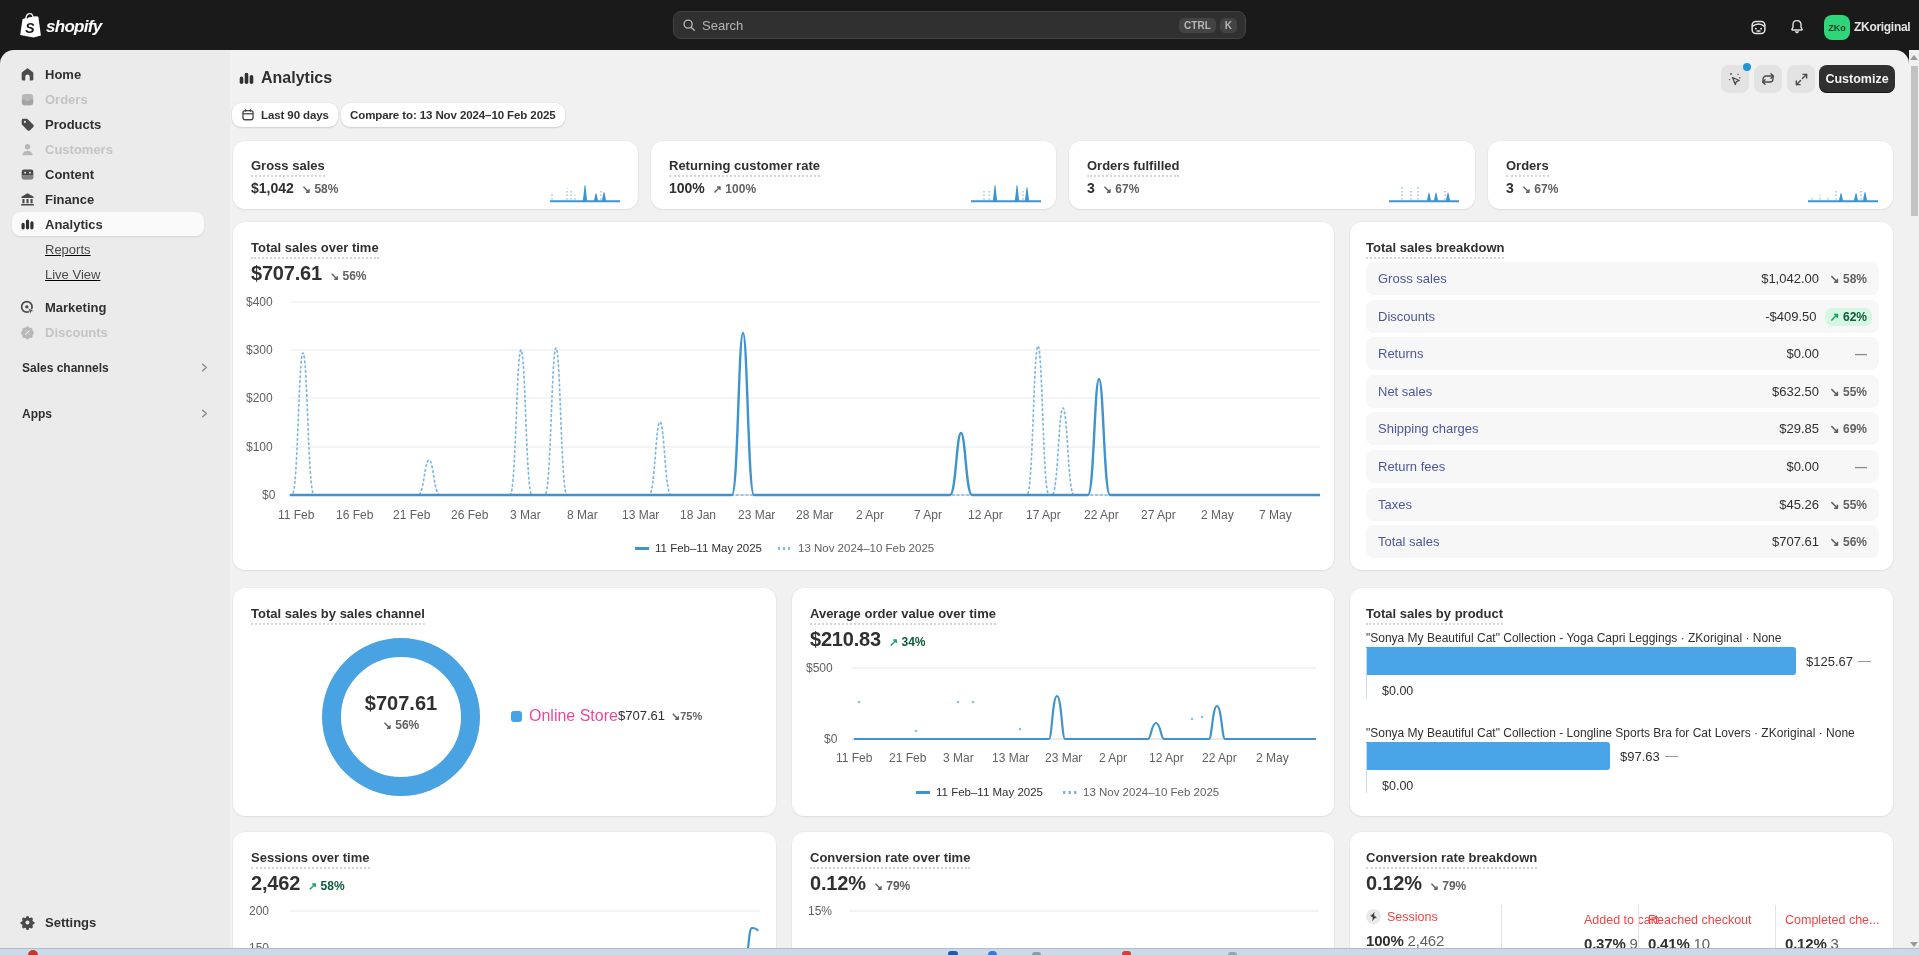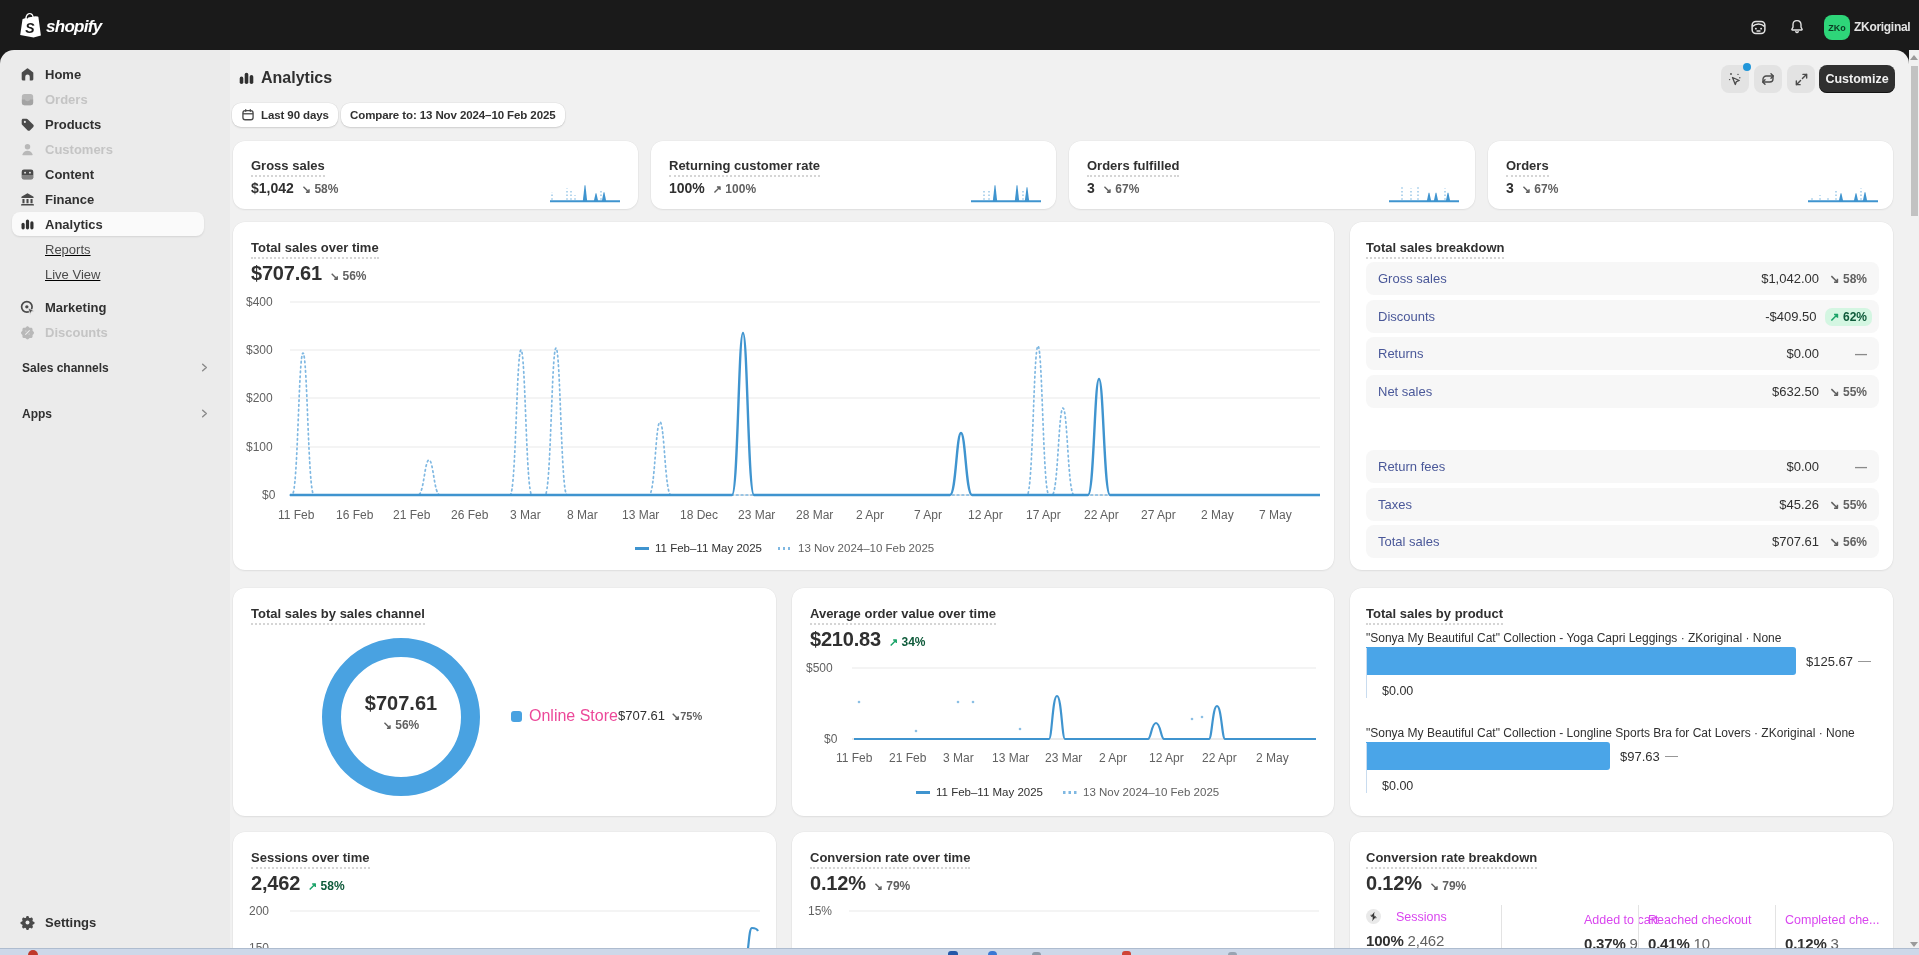--- a/index.html
+++ b/index.html
@@ -55,40 +55,49 @@
 .legend { position:absolute; display:flex; align-items:center; gap:6px; font-size:11.5px; color:#303030; }
 
 
 .brow { position:absolute; left:16px; width:513px; height:33px; background:#f7f7f7; border-radius:8px; display:flex; align-items:center; padding:0 12px 0 12px; }
 .brow .lbl { font-size:13px; font-weight:500; color:#4a5899; flex:1; }
 .brow .val { font-size:13px; color:#303030; }
 .brow .bchg { font-size:12px; font-weight:600; color:#616161; width:40px; text-align:right; margin-left:8px; }
 
 
 .convcol { position:absolute; top:913px; }
-.convcol .clab { font-size:12.5px; color:#d946ef; display:flex; align-items:center; gap:14px; }
+.convcol .clab { font-size:12.5px; color:#ef4444; display:flex; align-items:center; gap:5px; }
 .convcol .cval { font-size:15px; margin-top:8px; color:#303030; letter-spacing:-0.2px; }
 .convcol .cval b { font-weight:700; }
 .convcol .cval span { color:#616161; font-weight:400; }
 .vdiv { position:absolute; width:1px; background:#e3e3e3; top:905px; height:50px; }
 
 #taskbar { position:absolute; left:0; top:948px; width:1919px; height:7px; background:#cdd8e9; border-top:1px solid #aebccf; }
 </style>
 </head>
 <body>
 
 <div id="topbar">
   <div id="logo">
     <svg width="23" height="27" viewBox="0 0 23 27">
       <path d="M3.4 6.9c.1-.8.3-1 1.1-1.2l3-.9 8.9-1.6 2.3.2c.4 0 .6.2.7.6l2.5 18.6-7.3 1.8-13.4-2.5L3.4 6.9z" fill="#fff"></path>
       <path d="M6.8 5.6C7.3 2.6 9 .8 10.9.8c1.5 0 2.5 1.1 3 2.7l.5 1.8" fill="none" stroke="#fff" stroke-width="1.4"></path>
       <path d="M8.3 5.3c.4-2.2 1.5-3.6 2.6-3.6.9 0 1.6.8 2 2.2" fill="none" stroke="#1a1a1a" stroke-width="1.1"></path>
       <text x="6.2" y="19.5" font-family="Liberation Sans" font-size="14" font-weight="700" font-style="italic" fill="#1a1a1a">S</text>
     </svg>
     <span style="color:#fff; font-size:17px; font-weight:700; font-style:italic; letter-spacing:-0.7px; line-height:27px; display:inline-block;">shopify</span>
+  </div>
+  <div id="search">
+    <svg width="14" height="14" viewBox="0 0 16 16">
+        <circle cx="7" cy="7" r="4.6" fill="none" stroke="#b5b5b5" stroke-width="1.6"></circle>
+        <path d="M10.5 10.5L14 14" stroke="#b5b5b5" stroke-width="1.6" stroke-linecap="round"></path>
+      </svg>
+    <span class="stext">Search</span>
+    <span class="kbd">CTRL</span>
+      <span class="kbd">K</span>
   </div>
   <svg class="abs" style="left:1751px; top:20px;" width="15" height="15" viewBox="0 0 20 20">
       <rect x="1.5" y="2" width="17" height="16" rx="5" fill="none" stroke="#e3e3e3" stroke-width="2"></rect>
       <path d="M2 8.5c2.5-2.2 4.8-3.2 8-3.2s5.5 1 8 3.2" fill="none" stroke="#e3e3e3" stroke-width="2"></path>
       <circle cx="6.5" cy="11.5" r="1.3" fill="#e3e3e3"></circle>
       <circle cx="13.5" cy="11.5" r="1.3" fill="#e3e3e3"></circle>
       <path d="M8 14.6h4" stroke="#e3e3e3" stroke-width="1.8" stroke-linecap="round"></path>
     </svg>
   <svg class="abs" style="left:1789px; top:18px;" width="16" height="17" viewBox="0 0 20 20">
       <path d="M10 2.6c-2.9 0-5 2.2-5 5v3.2l-1.4 2.6c-.2.4.1 1 .6 1h11.6c.5 0 .8-.6.6-1L15 10.8V7.6c0-2.8-2.1-5-5-5z" fill="none" stroke="#e3e3e3" stroke-width="1.7" stroke-linejoin="round"></path>
@@ -350,21 +359,21 @@
 <div class="axlab" style="left:246px; top:440px;">$100</div>
 <div class="axlab" style="left:262px; top:488px;">$0</div>
 
 <div class="axlab" style="left:278px; top:508px;">11 Feb</div>
 <div class="axlab" style="left:336px; top:508px;">16 Feb</div>
 <div class="axlab" style="left:393px; top:508px;">21 Feb</div>
 <div class="axlab" style="left:451px; top:508px;">26 Feb</div>
 <div class="axlab" style="left:510px; top:508px;">3 Mar</div>
 <div class="axlab" style="left:567px; top:508px;">8 Mar</div>
 <div class="axlab" style="left:622px; top:508px;">13 Mar</div>
-<div class="axlab" style="left:680px; top:508px;">18 Dec</div>
+<div class="axlab" style="left:680px; top:508px;">18 Jan</div>
 <div class="axlab" style="left:738px; top:508px;">23 Mar</div>
 <div class="axlab" style="left:796px; top:508px;">28 Mar</div>
 <div class="axlab" style="left:856px; top:508px;">2 Apr</div>
 <div class="axlab" style="left:914px; top:508px;">7 Apr</div>
 <div class="axlab" style="left:968px; top:508px;">12 Apr</div>
 <div class="axlab" style="left:1026px; top:508px;">17 Apr</div>
 <div class="axlab" style="left:1084px; top:508px;">22 Apr</div>
 <div class="axlab" style="left:1141px; top:508px;">27 Apr</div>
 <div class="axlab" style="left:1201px; top:508px;">2 May</div>
 <div class="axlab" style="left:1259px; top:508px;">7 May</div>
@@ -401,20 +410,25 @@
     </div>
   <div class="brow" style="top:115px;">
       <span class="lbl">Returns</span>
       <span class="val">$0.00</span>
       <span class="bchg" style="color:#8a8a8a;">—</span>
     </div>
   <div class="brow" style="top:153px;">
       <span class="lbl">Net sales</span>
       <span class="val">$632.50</span>
       <span class="bchg">↘ 55%</span>
+    </div>
+  <div class="brow" style="top:190px;">
+      <span class="lbl">Shipping charges</span>
+      <span class="val">$29.85</span>
+      <span class="bchg">↘ 69%</span>
     </div>
   <div class="brow" style="top:228px;">
       <span class="lbl">Return fees</span>
       <span class="val">$0.00</span>
       <span class="bchg" style="color:#8a8a8a;">—</span>
     </div>
   <div class="brow" style="top:266px;">
       <span class="lbl">Taxes</span>
       <span class="val">$45.26</span>
       <span class="bchg">↘ 55%</span>

